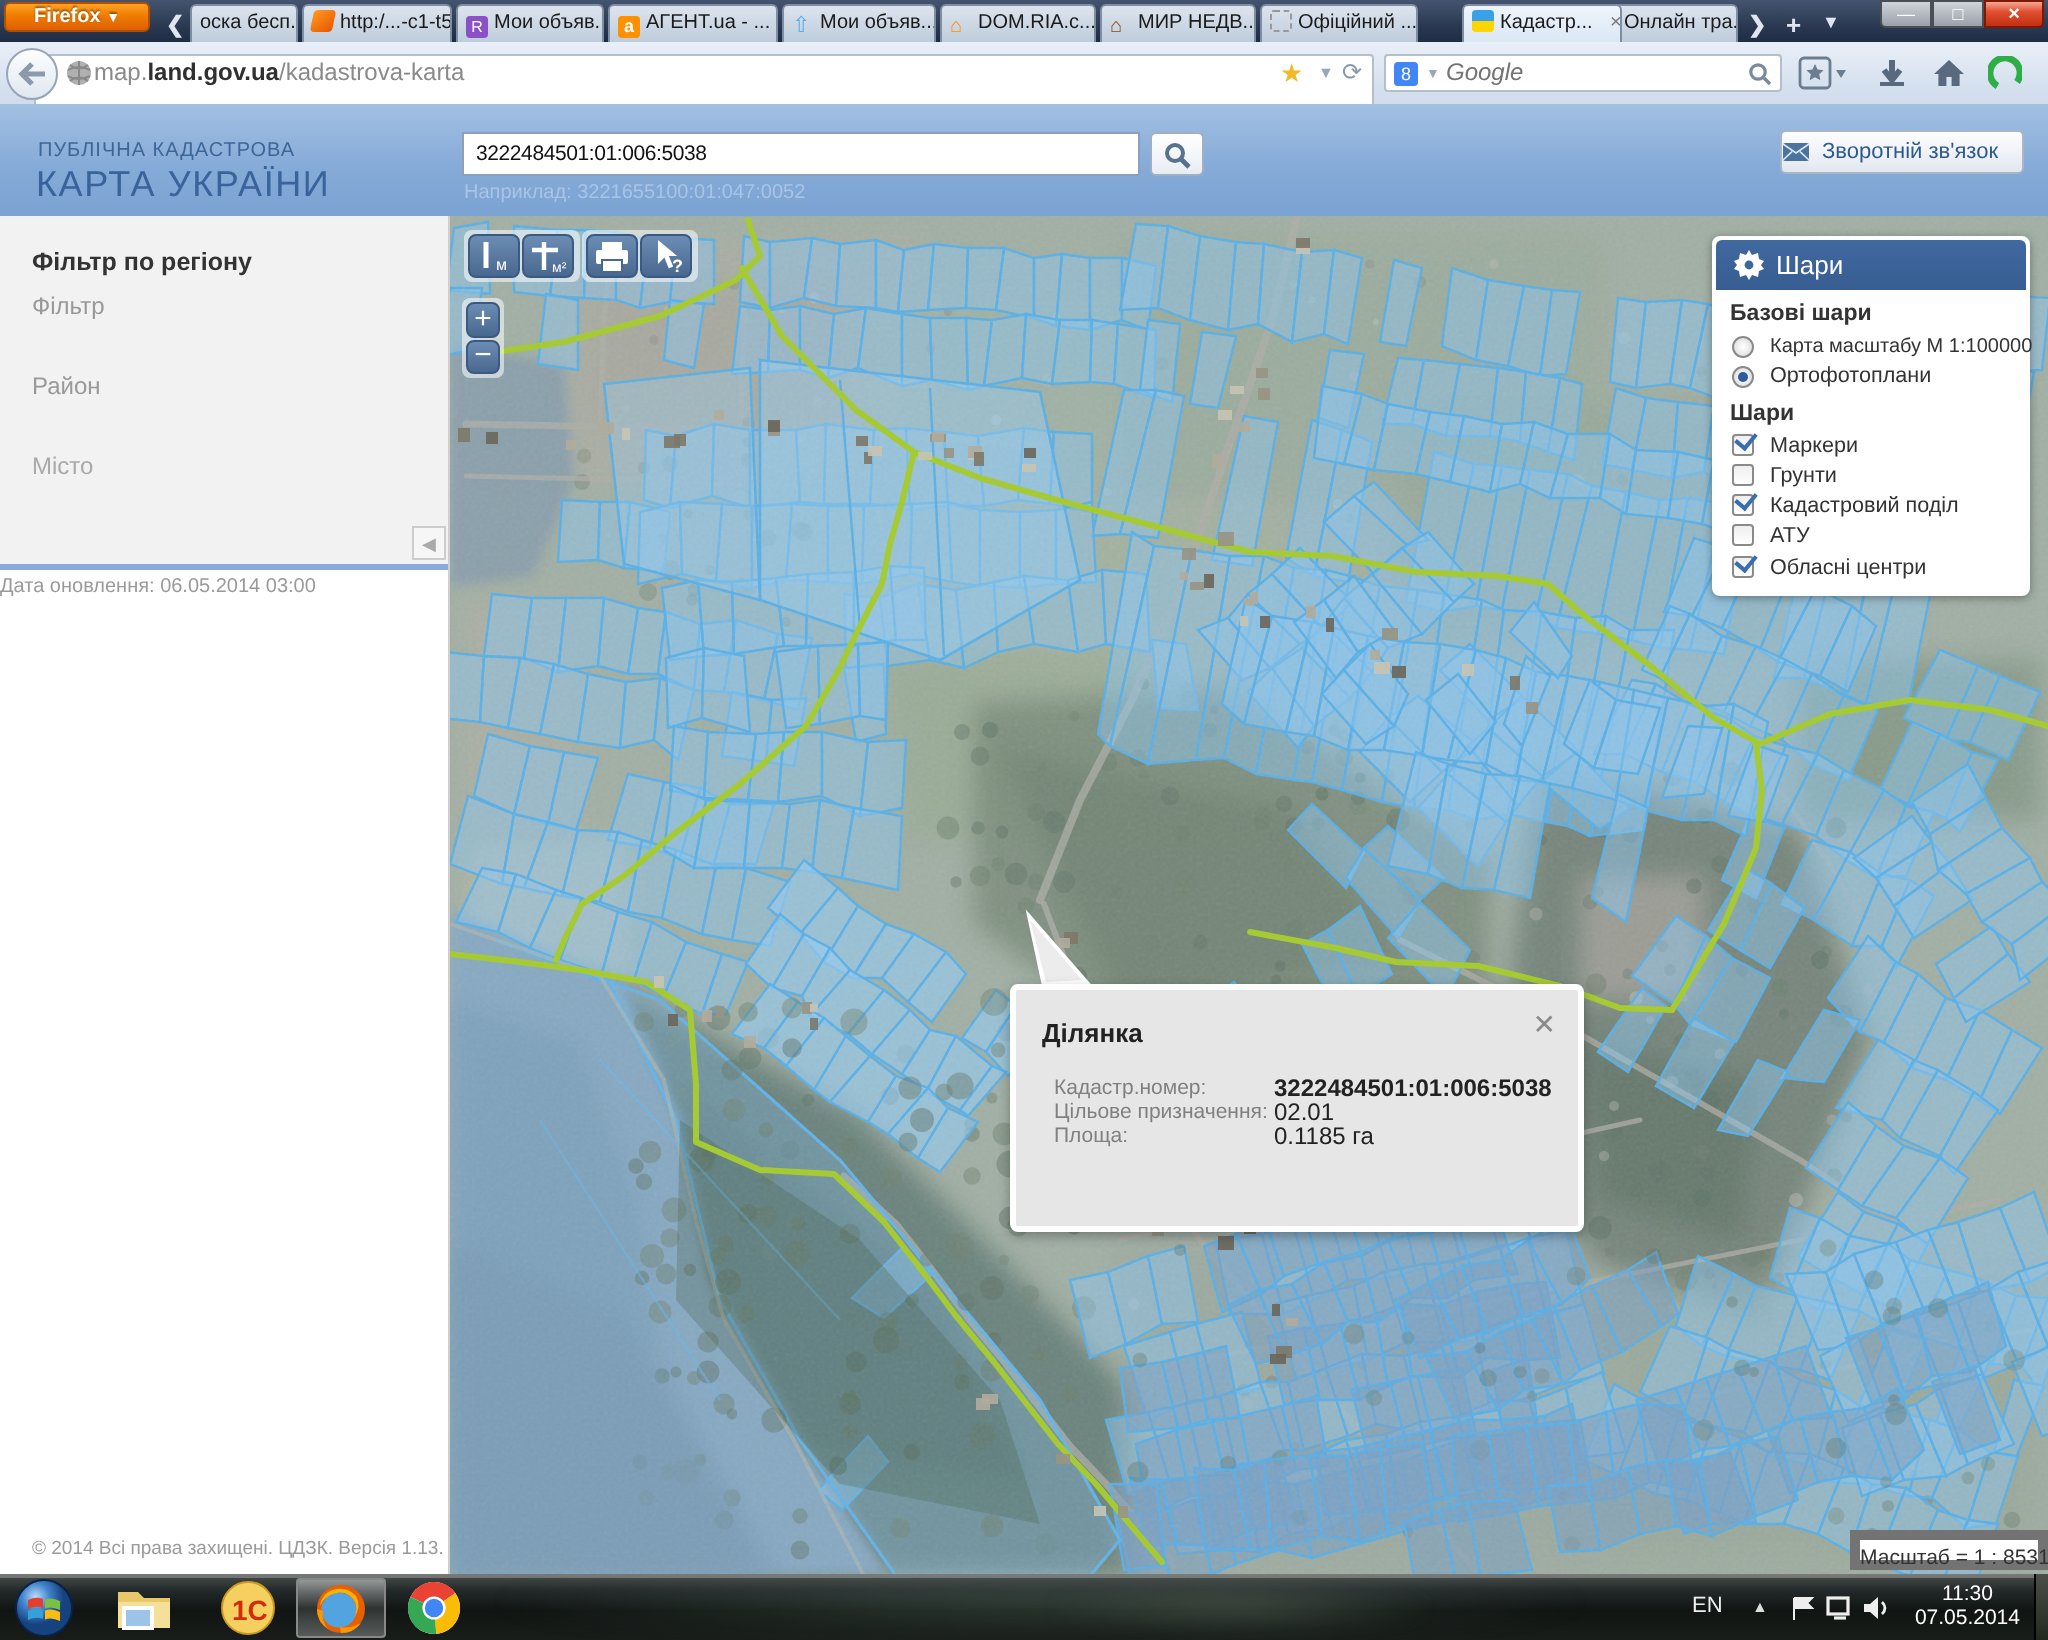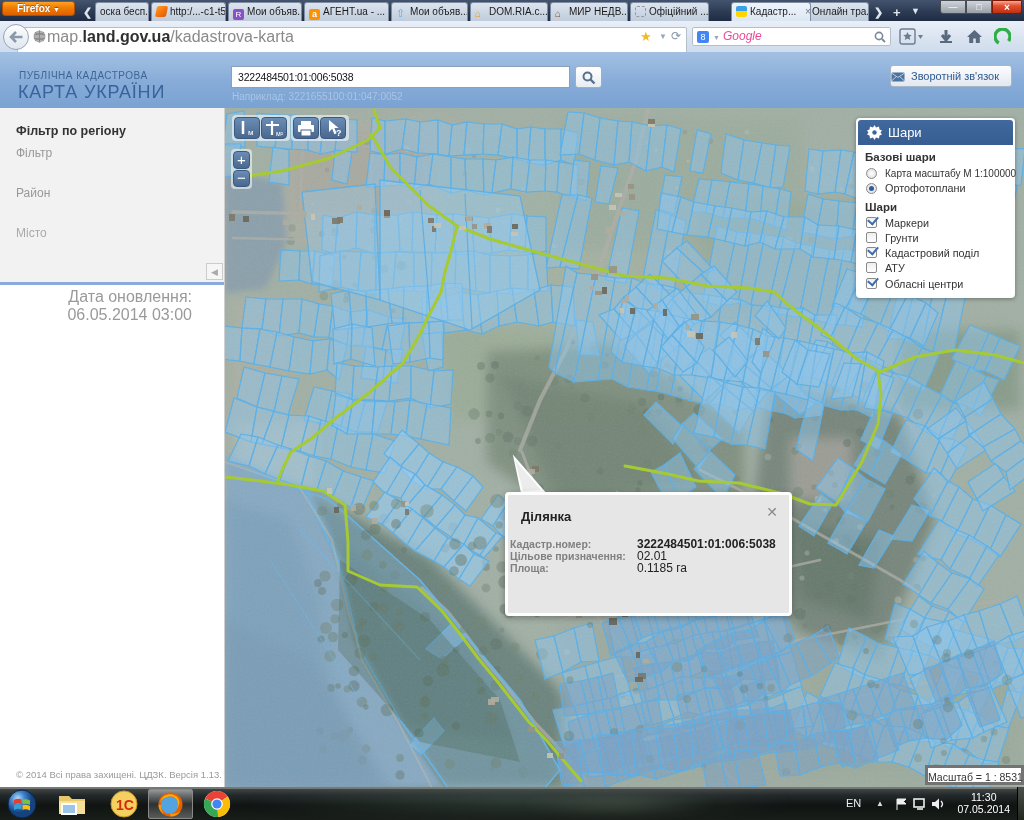--- a/index.html
+++ b/index.html
@@ -8,21 +8,21 @@
 #ffbtn{left:2px;top:1px;width:73px;height:15px;border-radius:3px;background:linear-gradient(#ffa226,#f07c00 45%,#dd5f00);border:1px solid #b14e00;color:#fff;font-size:10px;font-weight:bold;text-align:center;line-height:13px;text-shadow:0 -1px 1px rgba(0,0,0,.4)}
 .tab{top:2px;height:19px;background:linear-gradient(#dce4ee,#bfccdc);border:1px solid #7e8da1;border-bottom:none;border-radius:3px 3px 0 0;font-size:10px;color:#1a1a1a;line-height:18px;white-space:nowrap;overflow:hidden;padding-left:4px}
 .tab .fav{display:inline-block;width:11px;height:11px;vertical-align:-2px;margin-right:3px;border-radius:2px}
 .tab.active{background:linear-gradient(#eef4fb,#dce7f4);z-index:3}
 .tsbtn{color:#dfe6ef;font-weight:bold;text-align:center}
 
 #winbtns{right:2px;top:0;width:82px;height:15px}
 
 #navbar{left:0;top:21px;width:1024px;height:31px;background:linear-gradient(#e9eff8,#d6e1ef 70%,#cfdcED)}
 #backbtn{left:3px;top:24px;width:26px;height:26px;border-radius:50%;background:linear-gradient(#fdfefe,#dfe7f0);border:1px solid #97a5b8;z-index:2}
-#urlbar{left:17px;top:27px;width:670px;height:33px;background:#fff;border:1px solid #b4bfcc;border-radius:2px;padding-left:29px;font-size:16px;color:#8a8a8a;line-height:17px}
+#urlbar{left:17px;top:27px;width:670px;height:33px;background:#fff;border:1px solid #b4bfcc;border-radius:2px;padding-left:29px;font-size:12px;color:#8a8a8a;line-height:17px}
 #searchbox{left:692px;top:27px;width:199px;height:19px;background:#fff;border:1px solid #b4bfcc;border-radius:2px;font-size:12px;color:#9a9a9a;line-height:17px}
 
 #pghead{left:0;top:52px;width:1024px;height:56px;background:linear-gradient(#a3c0e2,#86abd8 55%,#7aa2d2)}
 #ph-t1{left:19px;top:70px;font-size:10px;color:#3d6697;letter-spacing:.5px}
 #ph-t2{left:18px;top:82px;font-size:18px;color:#38639b;letter-spacing:.8px}
 #srchinput{left:231px;top:66px;width:339px;height:22px;background:#fff;border:1px solid #8aa0bc;font-size:10.5px;color:#111;line-height:21px;padding-left:6px;letter-spacing:-.2px}
 #srchbtn{left:575px;top:66px;width:27px;height:22px;background:linear-gradient(#fff,#e8edf3);border:1px solid #9fb0c4;border-radius:3px}
 #hint{left:232px;top:91px;font-size:10px;color:#a9c4e5}
 #fbbtn{left:890px;top:65px;width:122px;height:22px;background:linear-gradient(#fdfdfe,#e2e8f0);border:1px solid #a9b6c6;border-radius:3px;font-size:11px;color:#2f5a90;line-height:20px;}
 
@@ -30,45 +30,45 @@
 #filterpane{left:0;top:0;width:224px;height:175px;background:#f2f2f2}
 #f-title{left:16px;top:16px;font-size:12.5px;font-weight:bold;color:#333}
 .flabel{left:16px;font-size:12px;color:#999}
 .fsel{left:15px;width:183px;height:20px;background:#fff;border:1px solid #a9a9a9;font-size:13px;color:#333;line-height:18px;padding-left:6px;white-space:nowrap}
 .fsel .dd{position:absolute;right:1px;top:1px;width:17px;height:16px;background:linear-gradient(#f5f5f5,#ddd);border-left:1px solid #a9a9a9}
 .fsel .dd:after{content:"";position:absolute;left:4px;top:6px;border:4px solid transparent;border-top:5px solid #333}
 .fsel.dis{background:#f0f0f0;color:#9a9a9a;border-color:#c0c0c0}
 .fsel.dis .dd:after{border-top-color:#999}
 #collapse{left:206px;top:155px;width:17px;height:17px;border:1px solid #ccc;background:#f6f6f6;color:#aaa;font-size:9px;text-align:center;line-height:16px}
 #blueline{left:0;top:174px;width:224px;height:3px;background:#88abdc}
-#upd{left:0;top:180px;width:192px;text-align:right;font-size:16px;color:#9a9a9a}
+#upd{left:0;top:180px;width:192px;text-align:left;font-size:10px;color:#9a9a9a}
 #copyr{left:16px;top:661px;font-size:9.5px;color:#9a9a9a;white-space:nowrap}
 
 #map{left:225px;top:108px;width:799px;height:679px;overflow:hidden;background:#9aa492}
 #map svg{position:absolute;left:0;top:0}
 .mappanel{position:absolute;background:rgba(255,255,255,.55);border-radius:4px}
 .mbtn{position:absolute;background:linear-gradient(#6b8cb4,#49688f);border:1px solid #3c5a80;border-radius:4px;color:#fff;text-align:center}
 
 #layers{left:631px;top:10px;width:159px;height:180px;background:#fff;border:2px solid #fdfdfd;border-radius:4px;box-shadow:0 1px 4px rgba(0,0,0,.35)}
 #layhead{position:absolute;left:0px;top:0px;width:155px;height:25px;background:linear-gradient(#40699f,#375d92);border-radius:3px 3px 0 0;color:#fff;font-size:13px;line-height:25px;padding-left:30px}
 #laybody{position:absolute;left:8px;top:27px;font-size:10.8px;color:#333}
 .lhead{font-weight:bold;font-size:11.5px;margin:4px 0 3px -1px}
 .lrow{height:15.3px;line-height:15.3px;padding-left:19px;position:relative;white-space:nowrap}
 .rad{position:absolute;left:0;top:2px;width:11px;height:11px;border-radius:50%;border:1px solid #8a8a8a;background:radial-gradient(#fff,#d8d8d8)}
 .rad.on:after{content:"";position:absolute;left:2px;top:2px;width:5px;height:5px;border-radius:50%;background:#2c5c9c}
 .chk{position:absolute;left:0;top:1px;width:11px;height:11px;border:1px solid #8a8a8a;background:linear-gradient(#eee,#fff);border-radius:2px}
 .chk.on:after{content:"";position:absolute;left:1px;top:-2px;width:8px;height:5px;border-left:2px solid #3a6cb0;border-bottom:2px solid #3a6cb0;transform:rotate(-50deg)}
 
 #popup{left:280px;top:384px;width:287px;height:124px;background:#e6e6e6;border:3px solid #fff;border-radius:4px;box-shadow:0 2px 6px rgba(0,0,0,.3);font-size:12px}
 #popup .title{position:absolute;left:13px;top:14px;font-size:13px;font-weight:bold;color:#222}
 #popup .close{position:absolute;right:11px;top:9px;font-size:14px;color:#8a8a8a}
-.prow{position:absolute;left:2px;color:#808080;font-weight:bold;font-size:10.5px}
+.prow{position:absolute;left:19px;color:#808080;font-weight:normal;font-size:10.5px}
 .pval{position:absolute;left:129px;color:#222;font-size:12px}
 
-#scalebox{left:700px;top:657px;width:99px;height:20px;background:#fff;font-size:10.5px;color:#333;line-height:19px;text-align:center;border:3px solid #737373;white-space:nowrap}
+#scalebox{left:700px;top:657px;width:99px;height:20px;background:#fff;font-size:10.5px;color:#333;line-height:19px;text-align:center;border:5px solid #737373;white-space:nowrap}
 
 #taskbar{left:0;top:787px;width:1024px;height:33px;background:linear-gradient(#4a4f4c,#23282a 25%,#101513 55%,#181d1a);overflow:hidden}
 .tb-ic{position:absolute;top:790px;width:28px;height:28px}
 #tbclock{right:14px;top:791px;color:#fff;font-size:10.5px;text-align:center;line-height:12px}
 #showdesk{right:0;top:787px;width:7px;height:33px;background:linear-gradient(#4a4f4a,#23281f);border-left:1px solid #000}
 </style></head><body>
 
 <div class="abs" id="tabstrip"></div>
 <div class="abs" id="ffbtn">Firefox <span style="font-size:7px">▼</span></div>
 <div class="abs tsbtn" style="left:83px;top:6px;font-size:11px">❮</div>
@@ -100,21 +100,21 @@
 <svg class="abs" style="left:33px;top:30px" width="13" height="13">
     <circle cx="6.5" cy="6.5" r="6" fill="#b0b0b0"></circle>
     <path d="M1 5 Q6 2 12 5 M1 8 Q6 11 12 8 M6.5 .5 V12.5 M2 2.5 Q6.5 6 11 2.5 M2 10.5 Q6.5 7 11 10.5" stroke="#888" fill="none" stroke-width="1"></path>
   </svg>
 <div class="abs" style="left:640px;top:29px;color:#f0b928;font-size:13px">★</div>
 <div class="abs" style="left:659px;top:32px;color:#9aa7b8;font-size:8px">▼</div>
 <div class="abs" style="left:671px;top:29px;color:#8b99ac;font-size:12px">⟳</div>
 <div class="abs" id="searchbox">
     <span style="position:absolute;left:4px;top:3px;width:12px;height:12px;background:#4285f4;border-radius:2px;color:#fff;font-size:9px;text-align:center;line-height:12px">8</span>
     <span style="position:absolute;left:20px;top:1px;color:#9aa7b8;font-size:7px">▼</span>
-    <i style="position:absolute;left:30px;color:#ec4899">Google</i>
+    <i style="position:absolute;left:30px;color:#737373">Google</i>
     <svg style="position:absolute;right:4px;top:3px" width="12" height="12">
       <circle cx="5" cy="5" r="3.6" fill="none" stroke="#7a8a9c" stroke-width="1.6"></circle>
       <path d="M8 8 L11 11" stroke="#7a8a9c" stroke-width="1.8"></path>
     </svg>
   </div>
 <svg class="abs" style="left:899px;top:28px" width="24" height="17">
     <rect x="1" y="1" width="15" height="15" rx="2" fill="none" stroke="#6d7d90" stroke-width="1.4"></rect>
     <path d="M8.5 4 l1.3 2.8 3 .3 -2.2 2 .6 3 -2.7-1.5 -2.7 1.5 .6-3 -2.2-2 3-.3z" fill="#6d7d90"></path>
     <path d="M19 7 l2.5 4 2.5-4z" fill="#6d7d90"></path>
   </svg>

